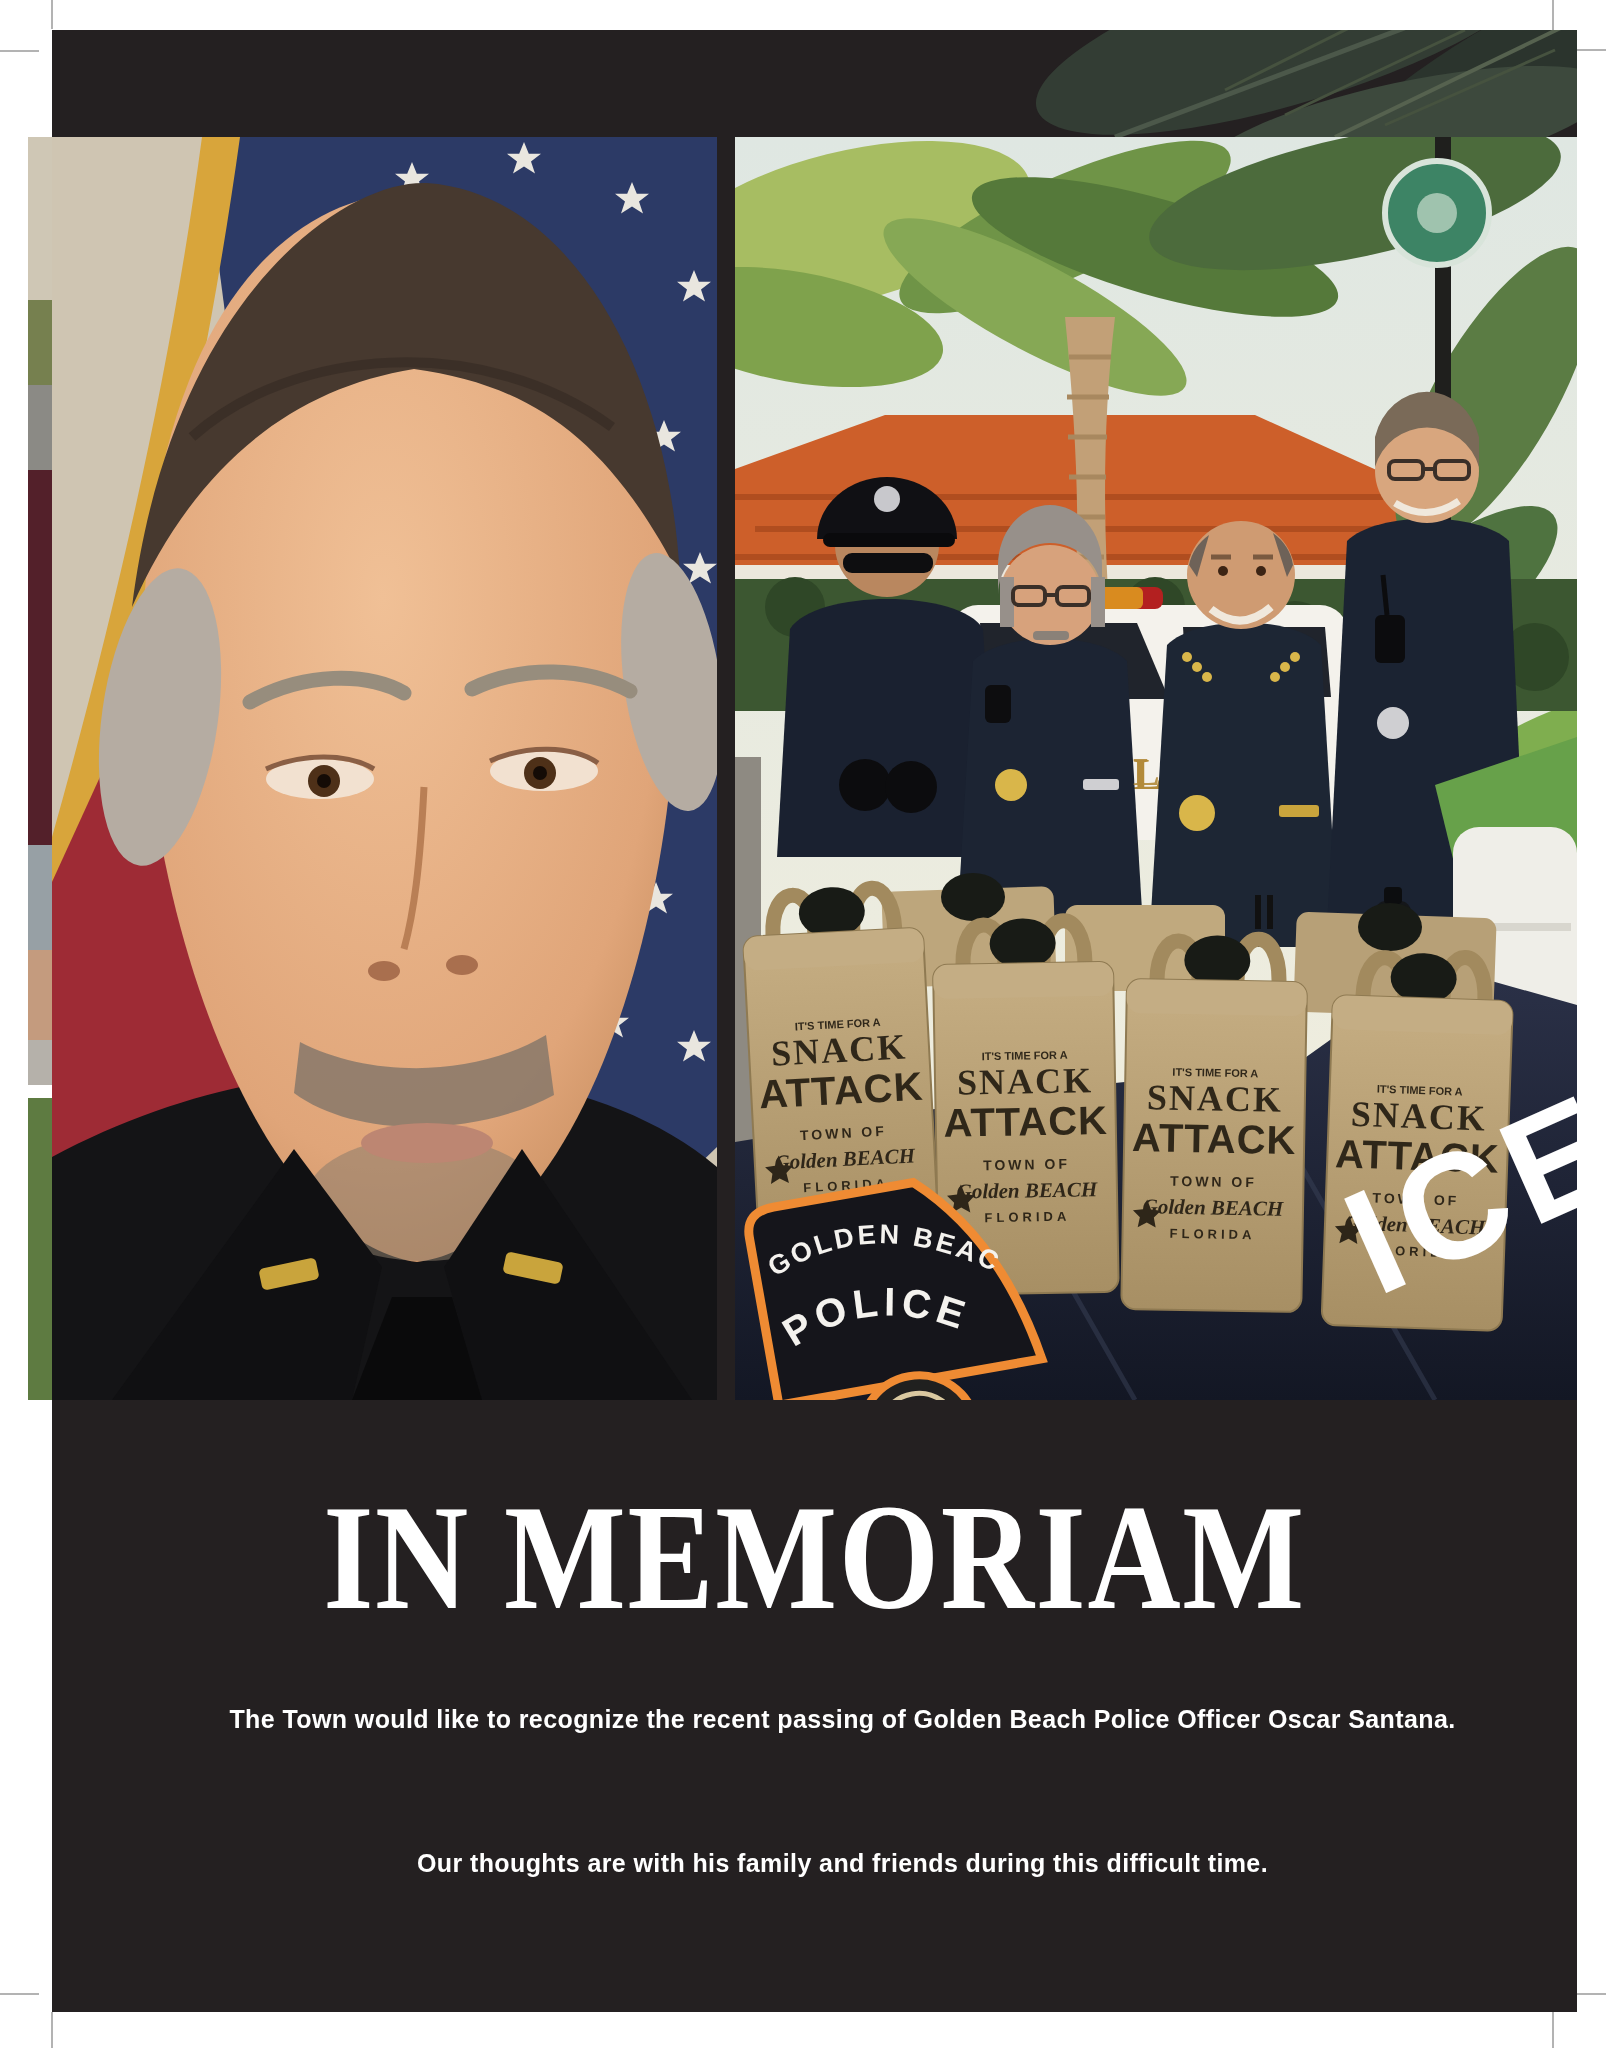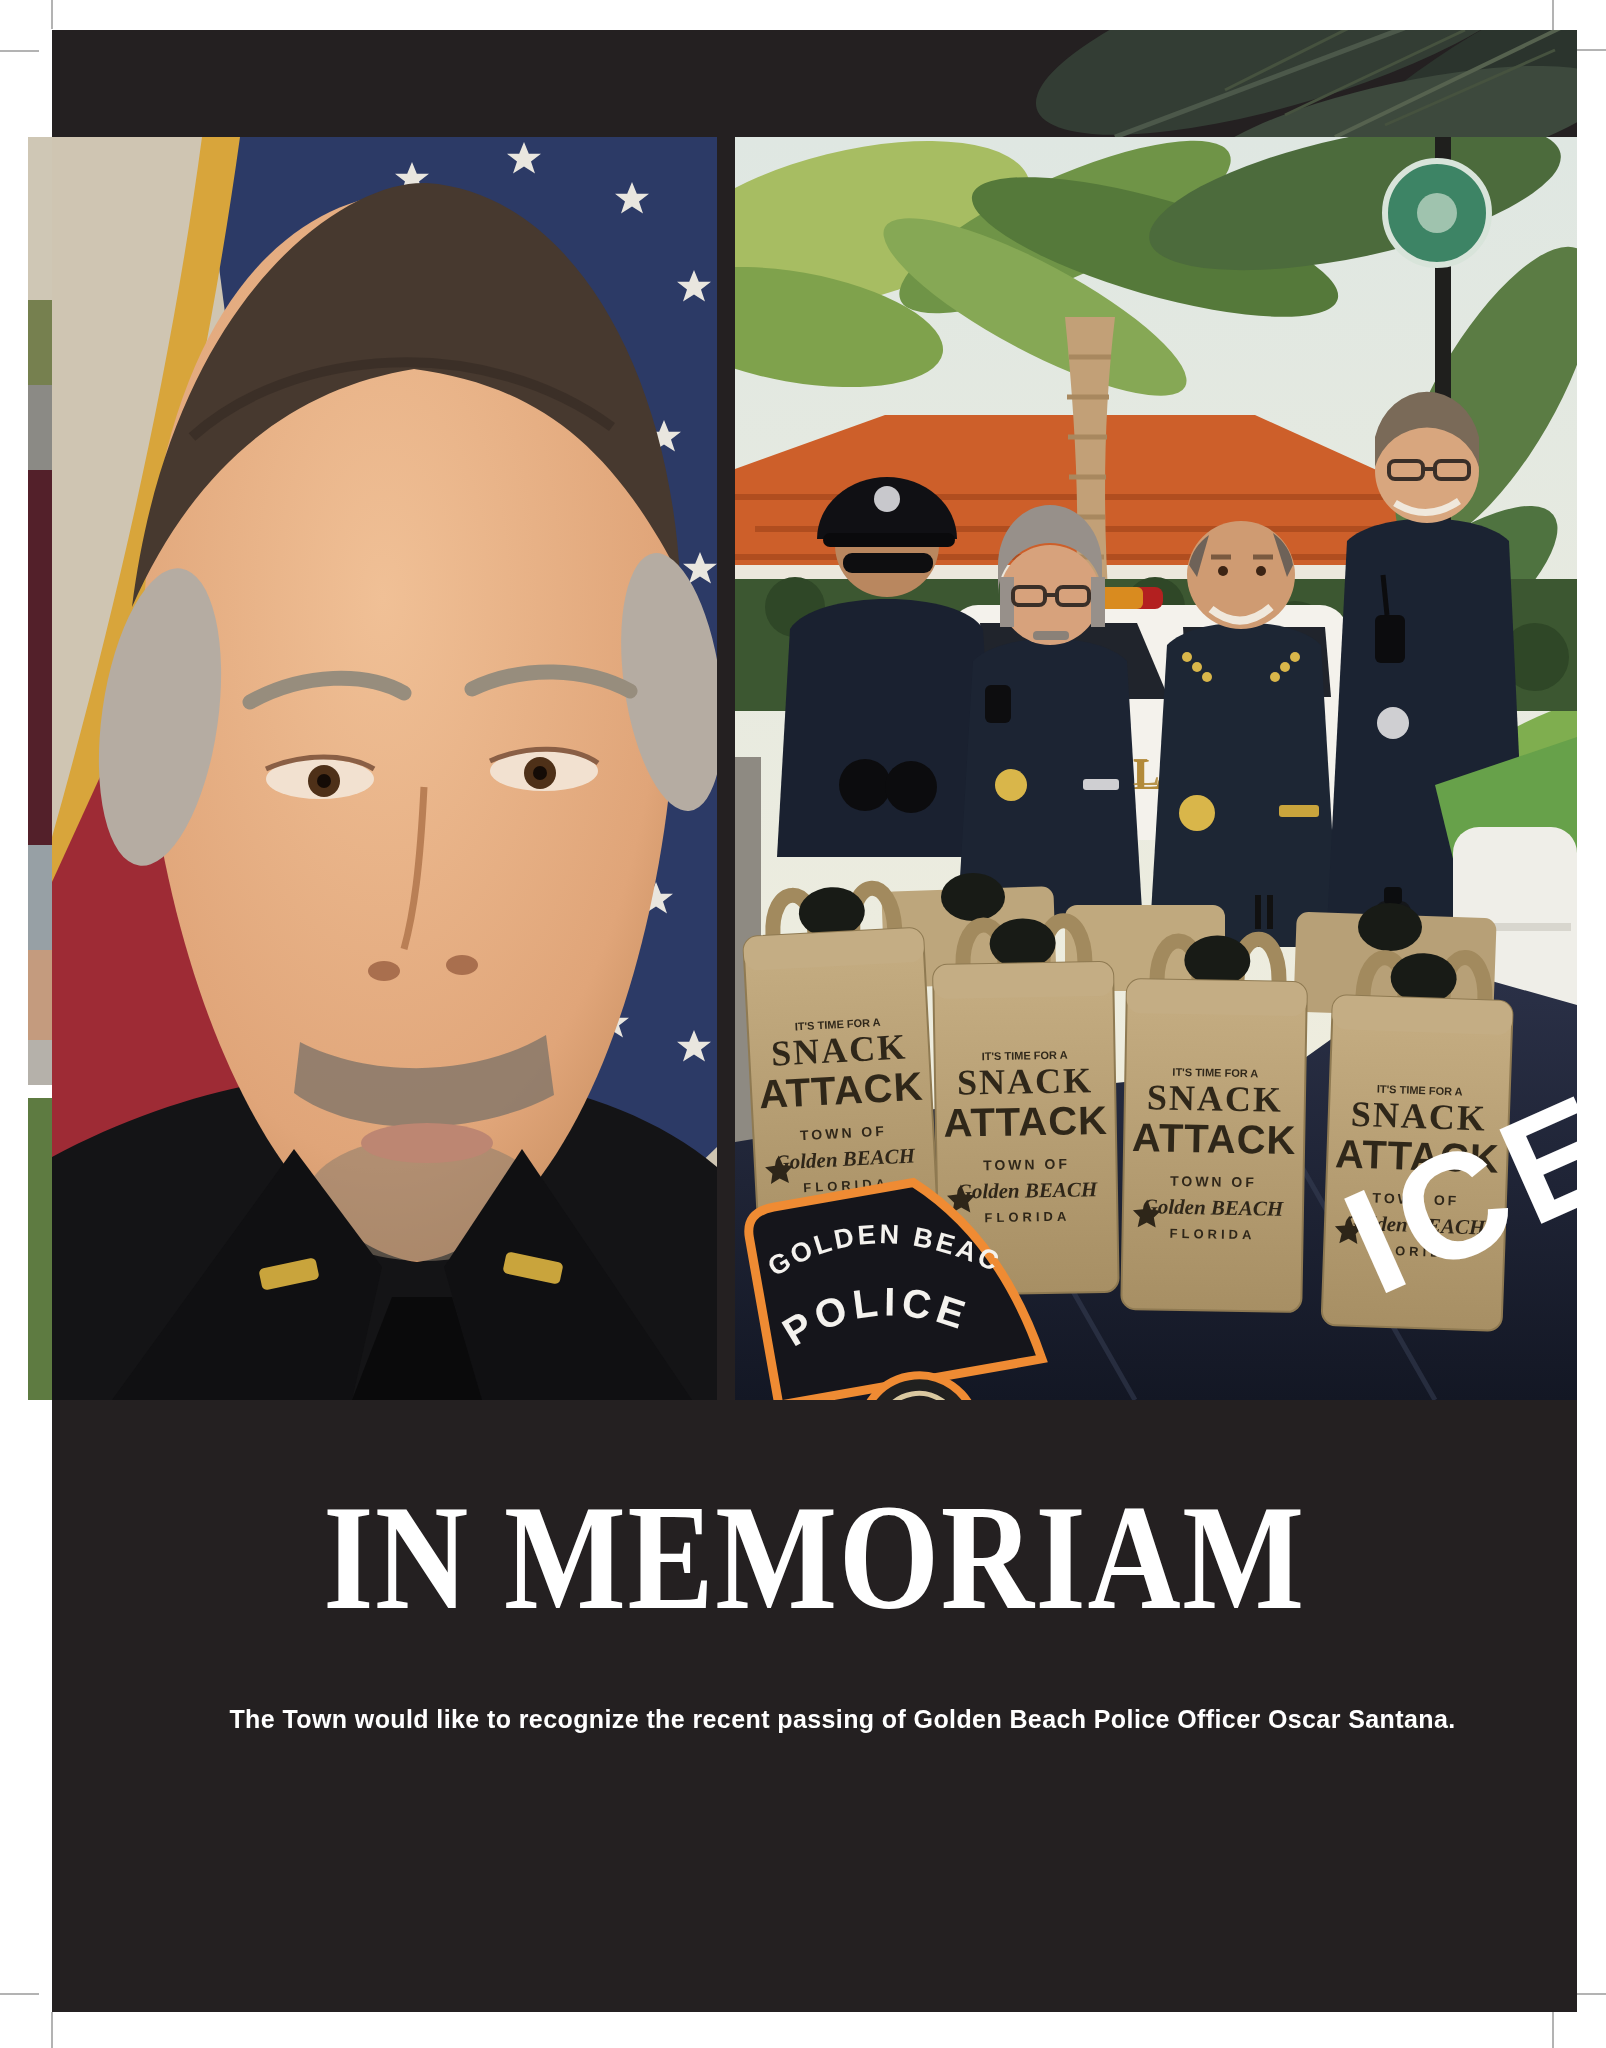--- a/index.html
+++ b/index.html
@@ -353,14 +353,15 @@
         <circle cx="8" cy="150" r="40" fill="none" stroke="#d9c9a0" stroke-width="5"></circle>
       </g>
 
       <text x="642" y="1160" font-size="150" font-weight="bold" fill="#ffffff" letter-spacing="10" font-family="Liberation Sans, sans-serif" transform="rotate(-24 642 1160)">ICE</text>
     </svg>
   </div>
 
   <div id="memorial-title" class="abs">IN MEMORIAM</div>
 
   <div class="abs bodyline" style="top:1703px;">The Town would like to recognize the recent passing of Golden Beach Police Officer Oscar Santana.</div>
+  <div class="abs bodyline" style="top:1847px;">Our thoughts are with his family and friends during this difficult time.</div>
 
 </div>
 
 </body></html>

